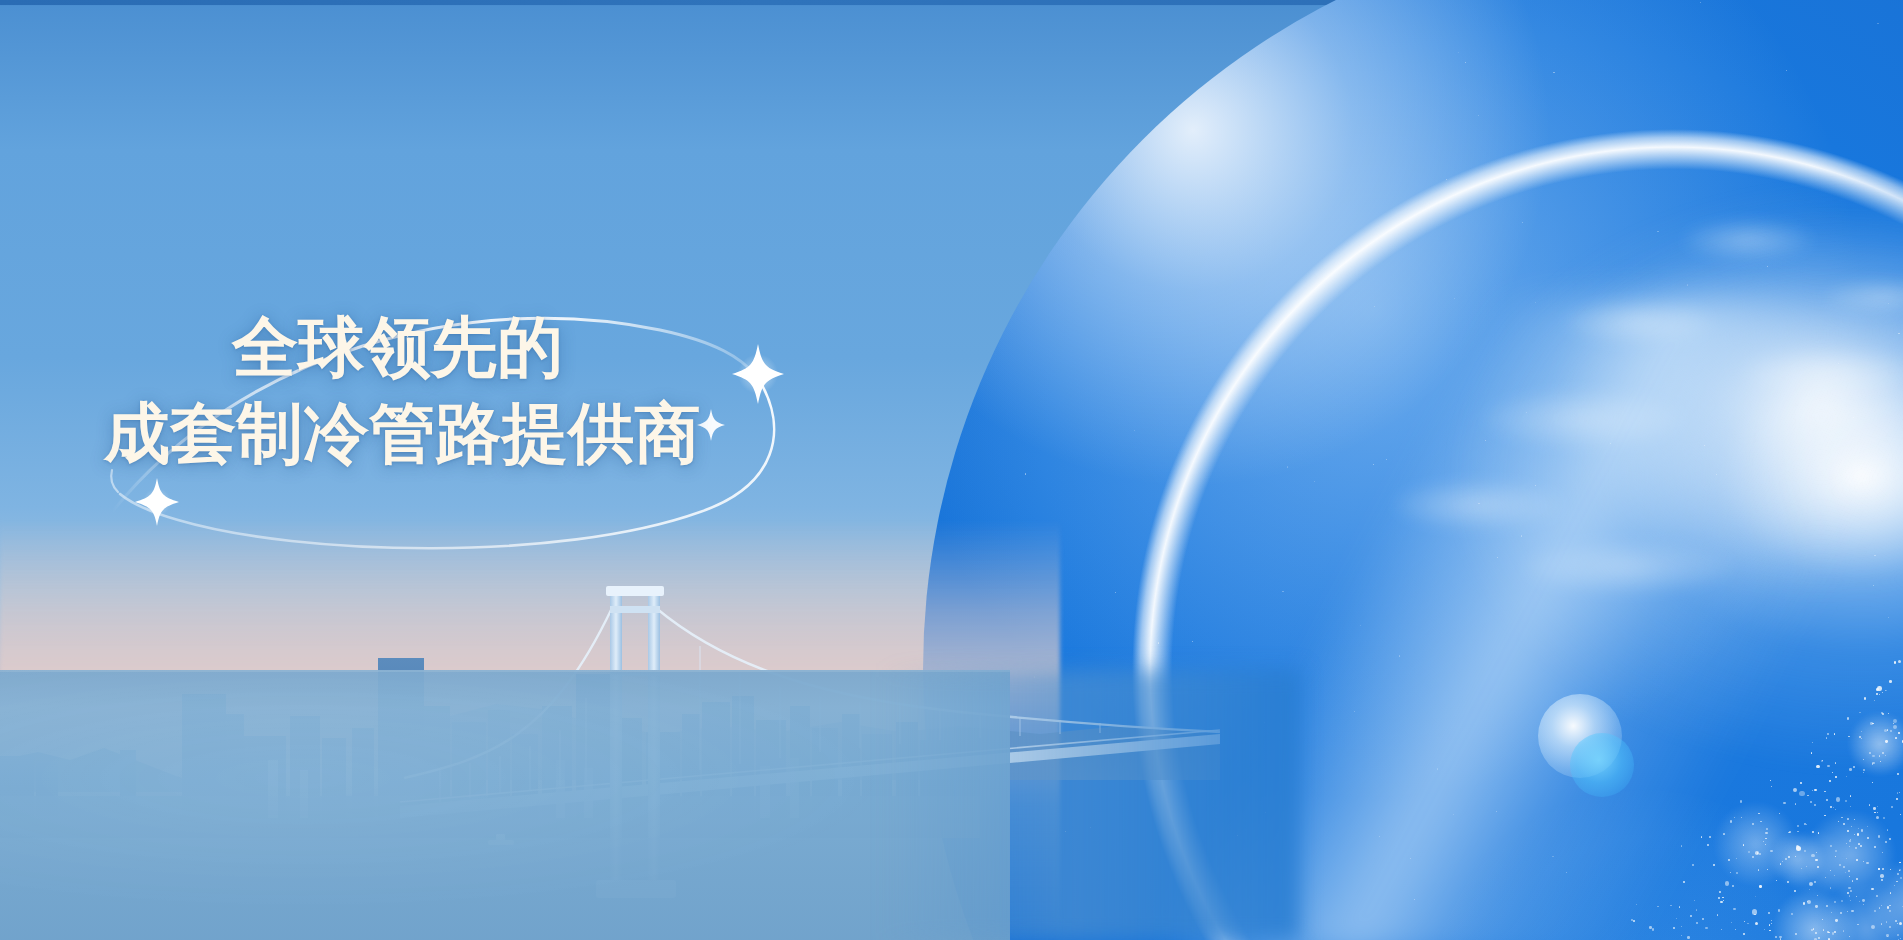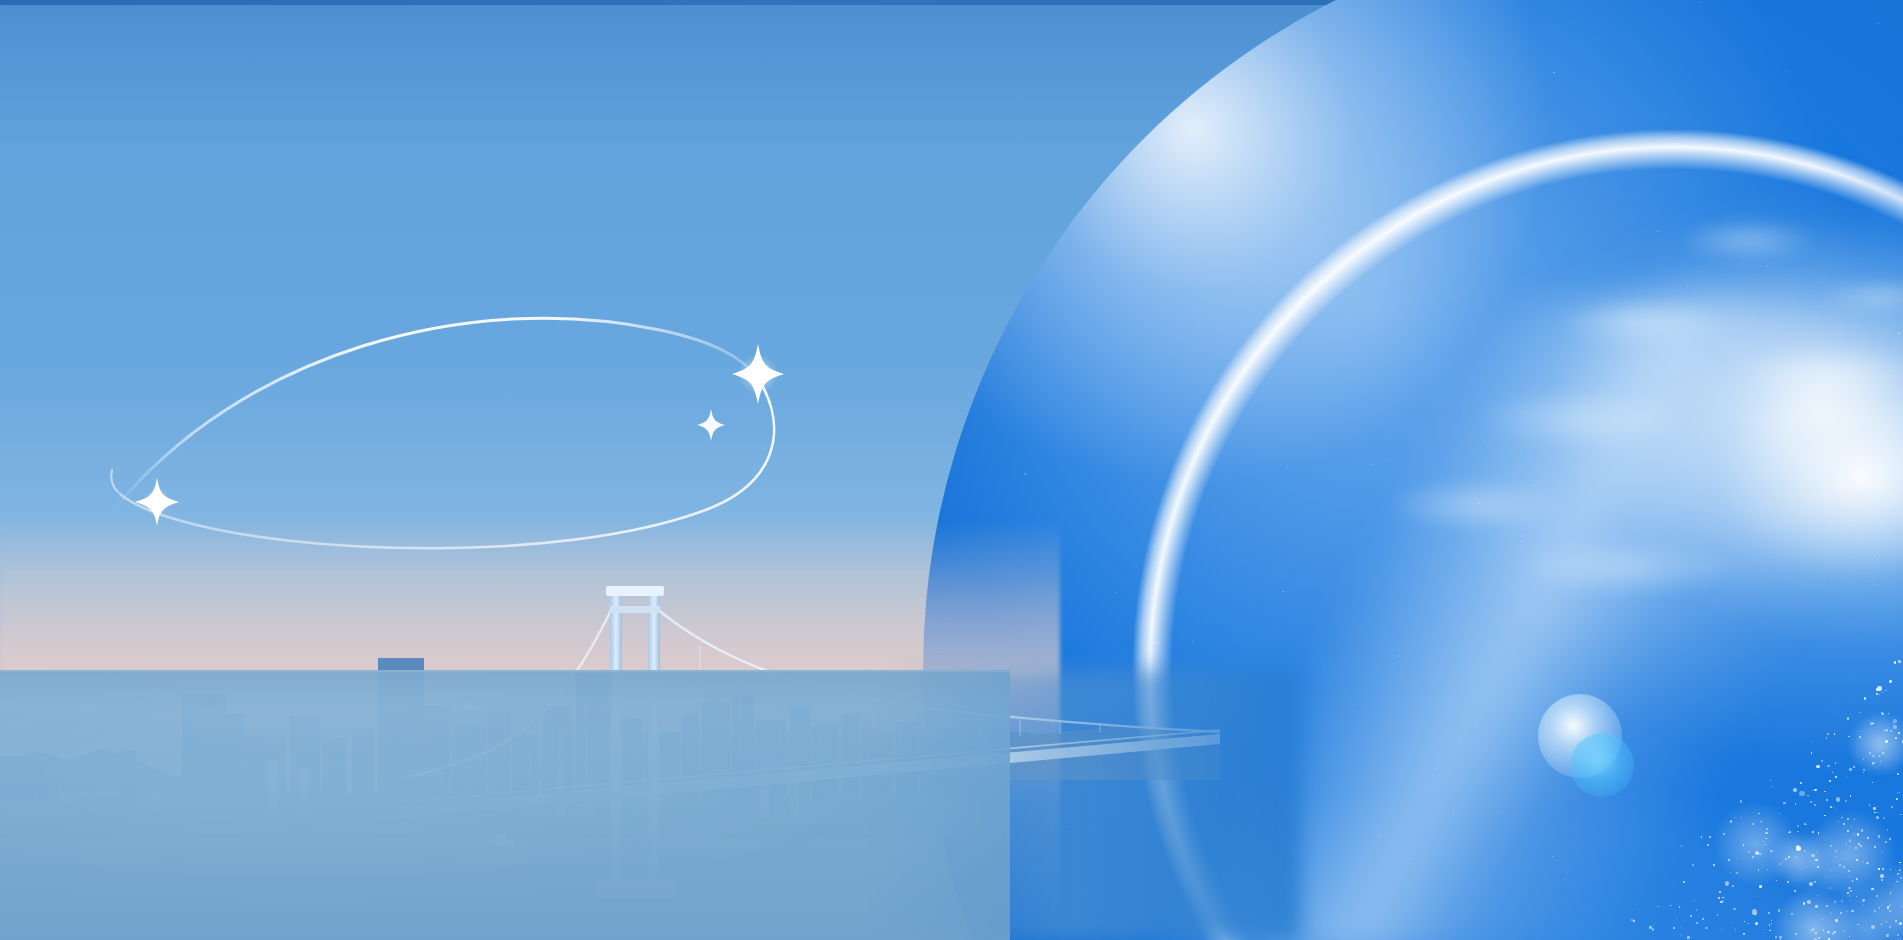--- a/index.html
+++ b/index.html
@@ -784,15 +784,17 @@
       </g>
 
       <g transform="translate(157,502)">
         <circle r="14" fill="url(#spk)" opacity=".45"></circle>
         <path d="M0 -24 C 3 -8, 6 -5, 22 0 C 6 5, 3 8, 0 24 C -3 8, -6 5, -22 0 C -6 -5, -3 -8, 0 -24 Z" fill="#ffffff"></path>
       </g>
     </svg>
   </div>
 
   <div class="headline">
+    <div class="line line1">全球领先的</div>
+    <div class="line line2">成套制冷管路提供商</div>
   </div>
 
 </div>
 
 </body></html>

